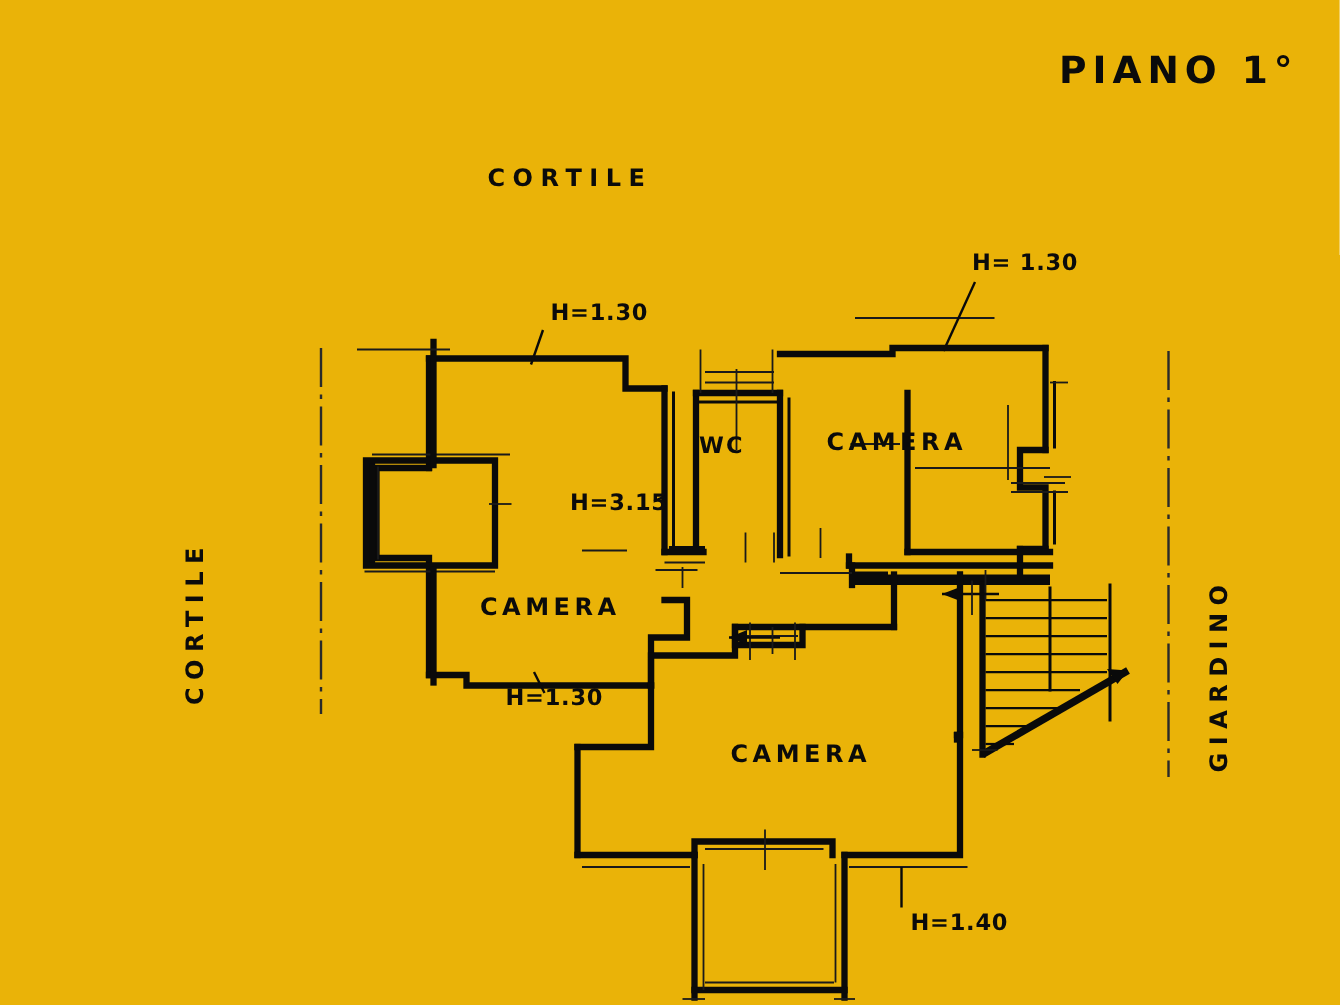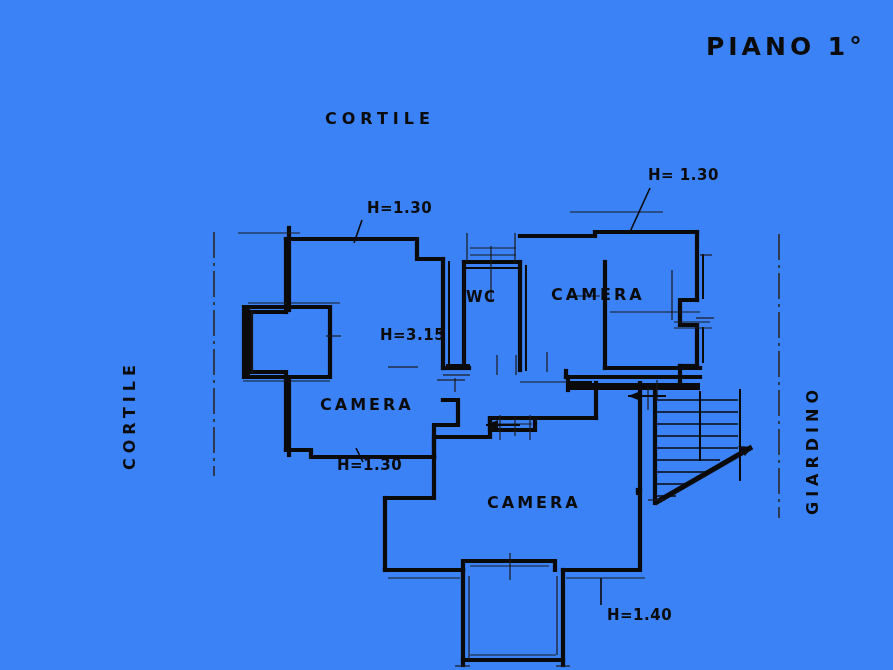--- a/index.html
+++ b/index.html
@@ -12,21 +12,21 @@
     height: 670px;
     overflow: hidden;
     font-family: "DejaVu Sans", sans-serif;
     position: relative;
   }
   #sheet {
     position: absolute;
     left: 0; top: 0;
     width: 893px;
     height: 670px;
-    background: #3b82f6;
+    background: #eab308;
   }
   .plan-svg {
     position: absolute;
     left: 0; top: 0;
     width: 893px;
     height: 670px;
   }
   
   .hand {
     font-family: "DejaVu Sans", sans-serif;

